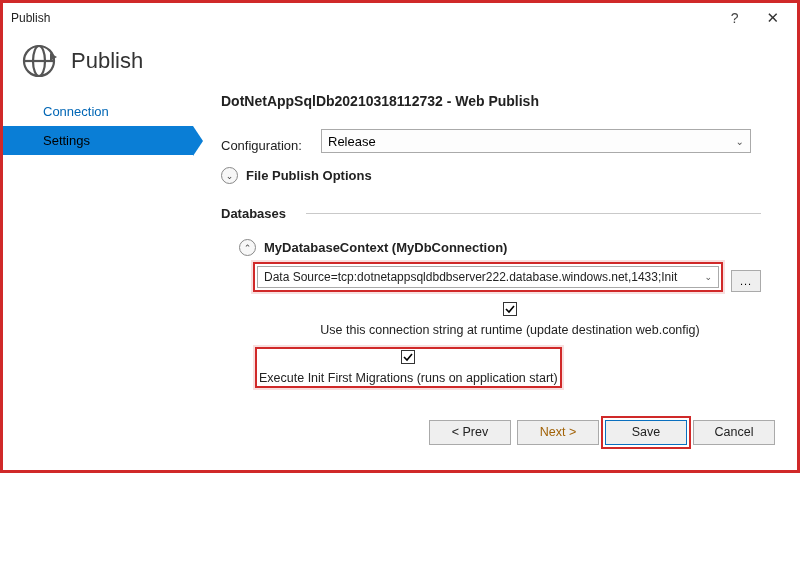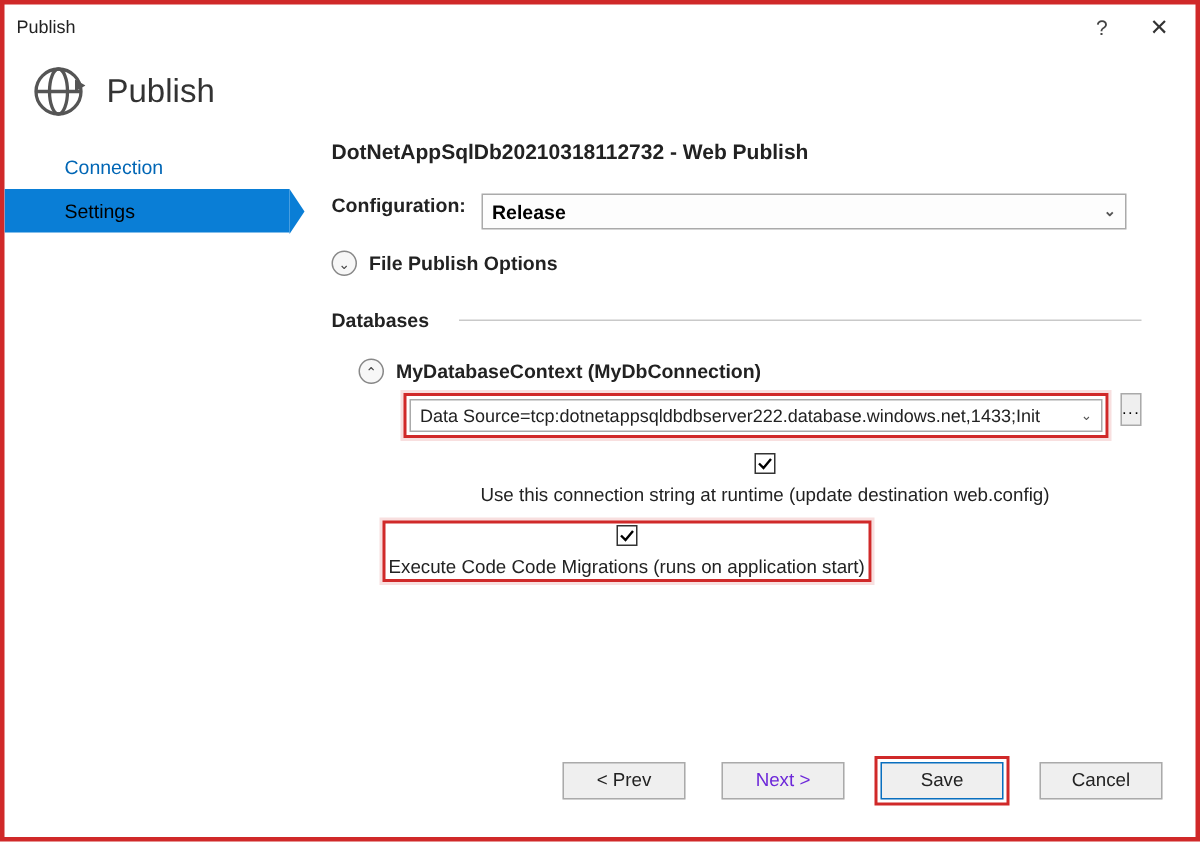--- a/index.html
+++ b/index.html
@@ -1,18 +1,18 @@
 <!DOCTYPE html>
 <html><head>
   <meta charset="utf-8">
   <style>
     * { box-sizing: border-box; margin: 0; padding: 0; font-family: "Segoe UI", Tahoma, sans-serif; }
     html, body { width: 800px; height: 565px; overflow: hidden; }
     .window {
-      width: 800px; height: 561px; background: #fff;
+      width: 800px; height: 473px; background: #fff;
       border: 3px solid #d02929;
       display: flex; flex-direction: column;
       position: relative;
     }
     .titlebar {
       height: 30px; display: flex; align-items: center; padding: 0 8px;
       font-size: 12px; color: #222;
     }
     .titlebar .spacer { flex: 1; }
     .titlebar .help { font-size: 14px; color: #444; margin-right: 18px; cursor: default; }
@@ -44,21 +44,21 @@
       border-top: 15px solid transparent;
       border-bottom: 15px solid transparent;
       border-left: 10px solid #0a7ed6;
     }
     .main {
       flex: 1; padding: 0 24px 0 28px; overflow-y: auto;
     }
     .profile-title {
       font-size: 14px; font-weight: 600; color: #222; margin-bottom: 20px;
     }
-    .row { display: flex; align-items: flex-start; gap: 10px; margin-bottom: 14px; font-weight: bold; }
+    .row { display: flex; align-items: flex-end; gap: 10px; margin-bottom: 14px; }
     .label { font-size: 13px; color: #222; min-width: 90px; }
     .select {
       flex: 1; max-width: 430px; height: 24px;
       border: 1px solid #aaa; background: #fdfdfd;
       display: flex; align-items: center; padding: 0 6px; font-size: 13px;
       justify-content: space-between; cursor: pointer;
     }
     .select .chev { font-size: 10px; color: #555; }
     .expander-row {
       display: flex; align-items: center; gap: 8px; margin-bottom: 22px; cursor: pointer;
@@ -69,21 +69,21 @@
       background: #f7f7f7;
     }
     .expander-label { font-size: 13px; font-weight: 600; color: #222; }
     .section-hdr {
       display: flex; align-items: center; gap: 20px; margin-bottom: 18px;
     }
     .section-hdr .title { font-size: 13px; font-weight: 600; color: #222; }
     .section-hdr .hr { flex: 1; height: 1px; background: #c9c9c9; }
     .db-expander { display: flex; align-items: center; gap: 8px; margin: 0 0 6px 18px; }
     .db-name { font-size: 13px; font-weight: 600; color: #222; }
-    .conn-row { display: flex; align-items: flex-start; gap: 8px; margin: 0 0 10px 48px; }
+    .conn-row { display: flex; align-items: flex-end; gap: 8px; margin: 0 0 10px 32px; }
     .highlight {
       border: 2px solid #d02929; box-shadow: 0 0 0 2px rgba(208,41,41,0.15);
       padding: 2px 2px;
     }
     .highlight.thin { padding: 1px 2px; display: inline-block; }
     .conn-select {
       width: 462px; height: 22px; border: 1px solid #aaa; background: #fff;
       display: flex; align-items: center; justify-content: space-between;
       padding: 0 6px; font-size: 12px; color: #222;
     }
@@ -98,29 +98,29 @@
       margin: 0 0 10px 38px;
       flex-direction: column;
     }
     .cb {
       width: 14px; height: 14px; border: 1px solid #333; display: flex;
       align-items: center; justify-content: center; background: #fff;
     }
     .cb svg { width: 10px; height: 10px; }
     .footer {
       height: 50px; border-top: none;
-      display: flex; align-items: center; justify-content: flex-end; gap: 24px;
+      display: flex; align-items: center; justify-content: flex-end; gap: 6px;
       padding: 0 22px 26px 0;
     }
     .btn {
       min-width: 82px; height: 25px; border: 1px solid #aaa; background: #efefef;
       font-size: 12.5px; color: #222; display: flex; align-items: center; justify-content: center;
       cursor: pointer;
     }
-    .btn.disabled { color: #6d28d9; cursor: default; }
+    .btn.disabled { color: #a16207; cursor: default; }
     .btn.primary { border: 1px solid #096fbf; }
     .btn.primary.hl { outline: 2px solid #d02929; outline-offset: 2px; }
   </style>
 </head>
 <body>
 
 <div class="window">
 
   <div class="titlebar">
     <span>Publish</span>
@@ -199,21 +199,21 @@
       </div>
 
       <div style="margin:0 0 6px 34px;">
         <span class="highlight thin">
           <div class="checkline" style="margin:0;">
             <div class="cb">
               <svg viewBox="0 0 10 10">
                   <polyline points="1,5 4,8 9,2" fill="none" stroke="#000" stroke-width="1.6"></polyline>
                 </svg>
             </div>
-            <span>Execute Code Code Migrations (runs on application start)</span>
+            <span>Execute Init First Migrations (runs on application start)</span>
           </div>
         </span>
       </div>
 
     </div>
   </div>
 
   <div class="footer">
     <div class="btn">
       <span>&lt; Prev</span>

